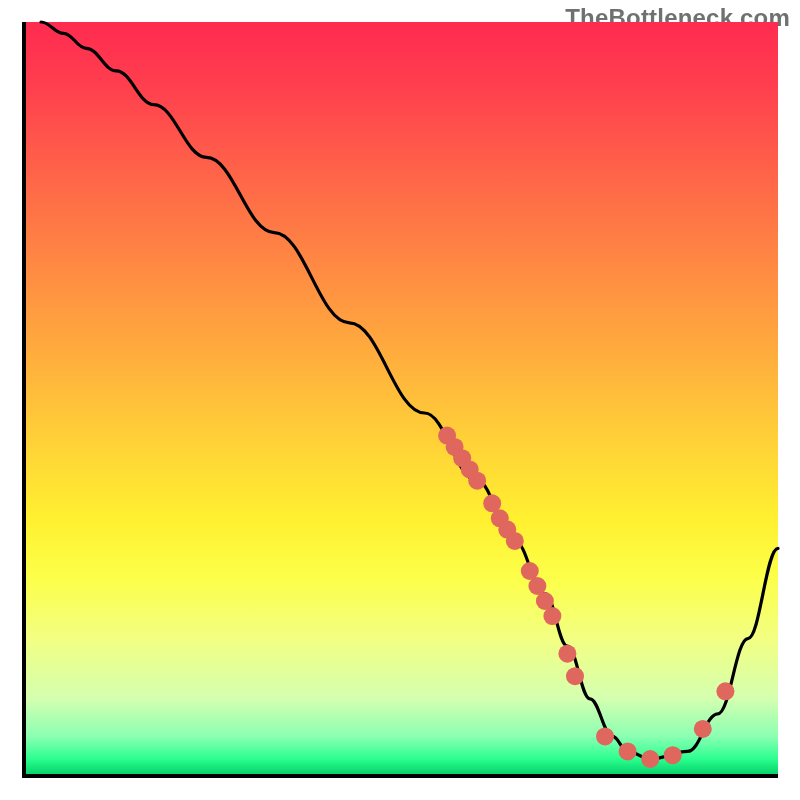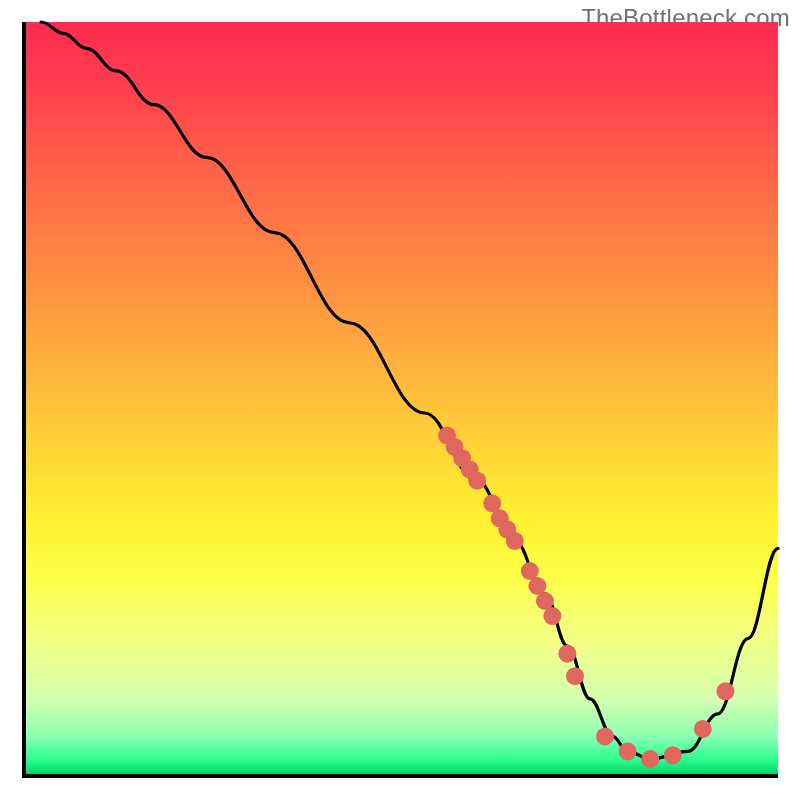--- a/index.html
+++ b/index.html
@@ -14,21 +14,21 @@
   .stage {
     position: relative;
     width: 800px;
     height: 800px;
   }
   .watermark {
     position: absolute;
     top: 4px;
     right: 10px;
     font-size: 24px;
-    font-weight: 400;
+    font-weight: 700;
     color: #707070;
     letter-spacing: 0.2px;
     margin-left: 28px;
   }
   .plot-area {
     position: absolute;
     left: 22px;
     top: 22px;
     width: 756px;
     height: 756px;

